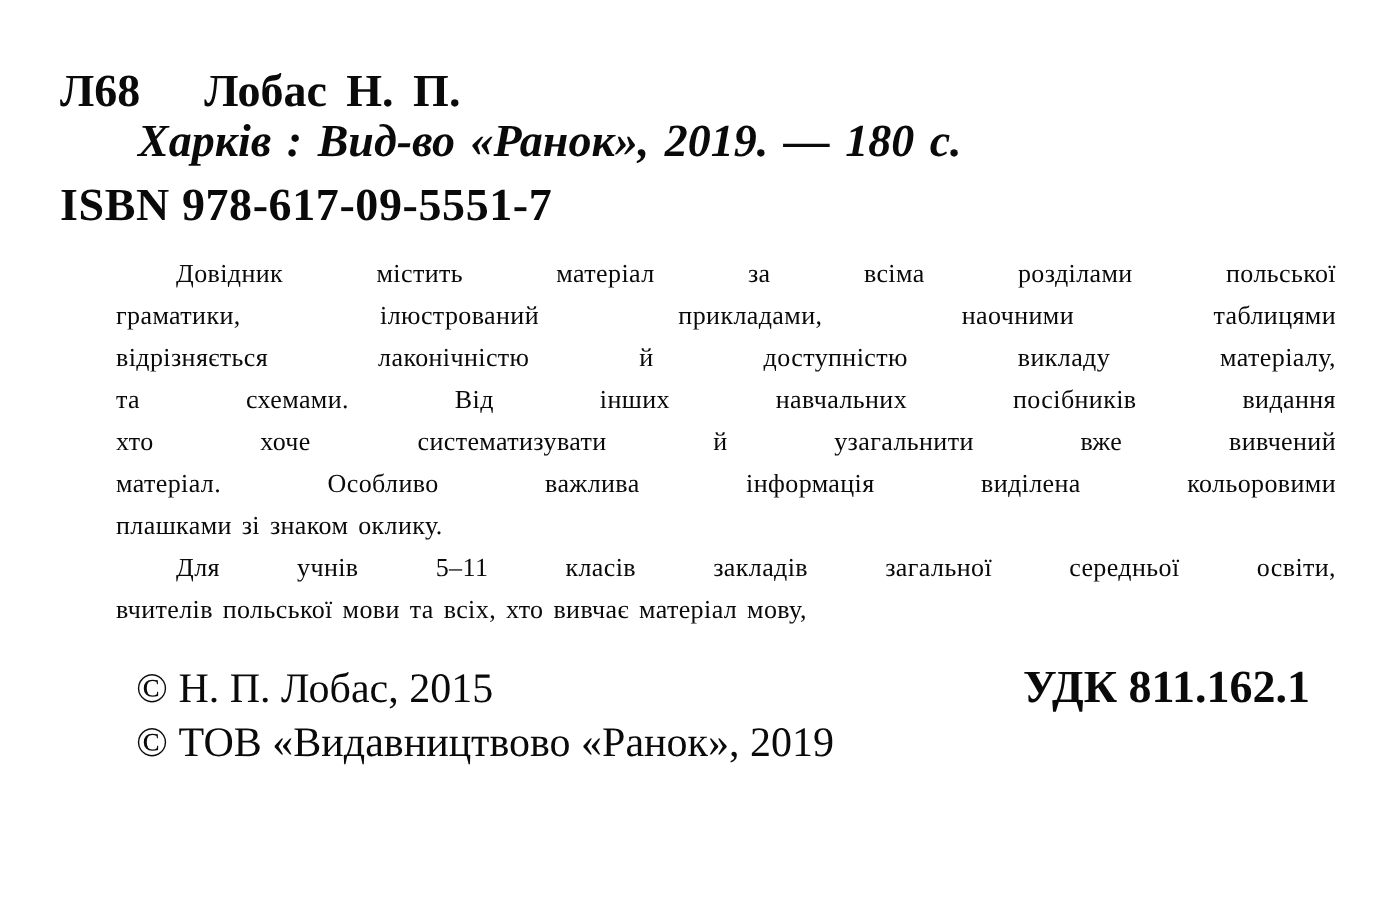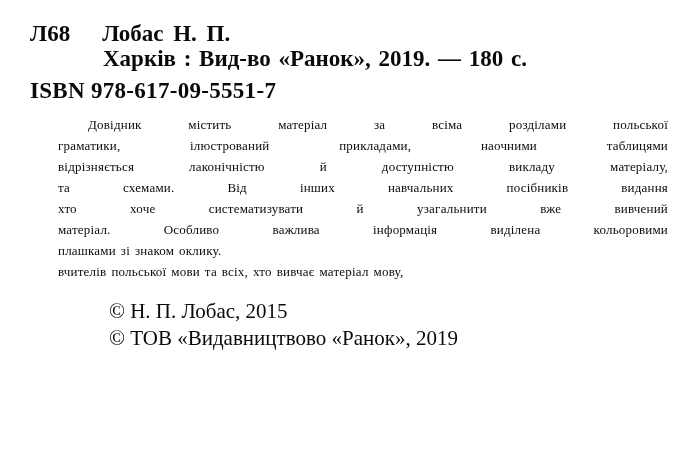--- a/index.html
+++ b/index.html
@@ -7,41 +7,41 @@
     width: 700px; height: 456px;
     background: #ffffff;
     font-family: "Liberation Serif", "DejaVu Serif", serif;
     color: #0a0a0a;
     -webkit-font-smoothing: antialiased;
   }
   .page {
     position: relative;
     width: 700px; height: 456px;
     box-sizing: border-box;
-    padding: 21px 32px 0 30px;
+    padding: 33px 32px 0 30px;
     background: #ffffff;
     overflow: hidden;
   }
   
   .catalog-row {
     font-weight: 700;
     font-size: 23px;
     line-height: 25px;
     white-space: nowrap;
   }
   .code { display: inline-block; }
   .author { display: inline-block; margin-left: 32px; word-spacing: 4px; }
   .title-1 {
     font-weight: 700; font-size: 23px; line-height: 25px;
     margin-left: 118px; width: 482px;
     text-align: justify; text-align-last: justify;
   }
   .title-2 {
     font-weight: 700; font-size: 23px; line-height: 25px;
-    margin-left: 73px; word-spacing: 2px; white-space: nowrap;
+    margin-left: 39px; word-spacing: 2px; white-space: nowrap; font-style: italic;
   }
   .isbn {
     font-weight: 700; font-size: 23px; line-height: 25px;
     margin-top: 7px; white-space: nowrap;
     letter-spacing: 0.3px;
   }
   
   .annotation {
     margin-top: 11px; margin-left: 28px;
     width: 610px;
@@ -50,21 +50,21 @@
   }
   .ln { text-align: justify; text-align-last: justify; }
   .ln.left { text-align: right; text-align-last: left; }
   .ln.indent { text-indent: 30px; }
   
   .footer {
     margin-top: 16px; margin-left: 38px;
     display: flex; justify-content: space-between; align-items: flex-start;
   }
   .copyrights { font-size: 21px; line-height: 27px; }
-  .copyright-line { white-space: nowrap; margin-left: 41px; }
+  .copyright-line { white-space: nowrap; }
   .udc {
     font-weight: 700; font-size: 23px; line-height: 25px;
     margin-right: 13px; white-space: nowrap;
   }
 </style>
 </head>
 <body>
 
 <div class="page">
 
@@ -76,23 +76,25 @@
   <div class="isbn">ISBN 978-617-09-5551-7</div>
 
   <div class="annotation">
     <div class="ln indent">Довідник містить матеріал за всіма розділами польської</div>
     <div class="ln">граматики, ілюстрований прикладами, наочними таблицями</div>
     <div class="ln">відрізняється лаконічністю й доступністю викладу матеріалу,</div>
     <div class="ln">та схемами. Від інших навчальних посібників видання</div>
     <div class="ln">хто хоче систематизувати й узагальнити вже вивчений</div>
     <div class="ln">матеріал. Особливо важлива інформація виділена кольоровими</div>
     <div class="ln left">плашками зі знаком оклику.</div>
+    <div class="ln indent">Для учнів 5–11 класів закладів загальної середньої освіти,</div>
     <div class="ln left">вчителів польської мови та всіх, хто вивчає матеріал мову,</div>
   </div>
 
   <div class="footer">
     <div class="copyrights">
       <div class="copyright-line">© Н. П. Лобас, 2015</div>
       <div class="copyright-line">© ТОВ «Видавництвово «Ранок», 2019</div>
     </div>
+    <div class="udc">УДК 811.162.1</div>
   </div>
 
 </div>
 
 </body></html>

